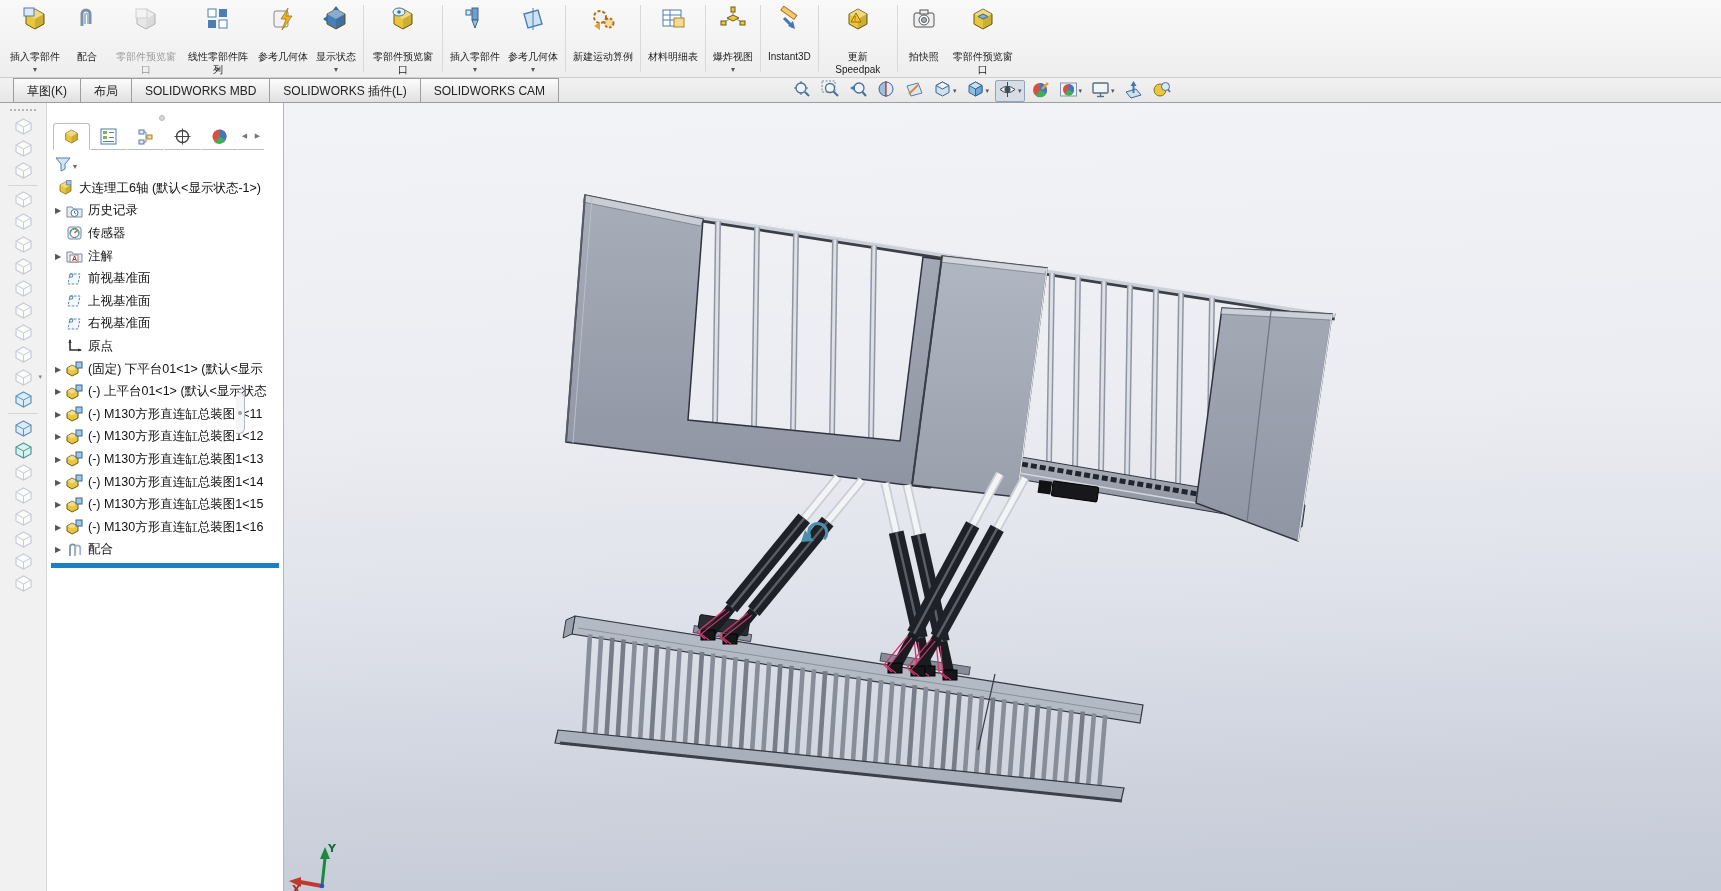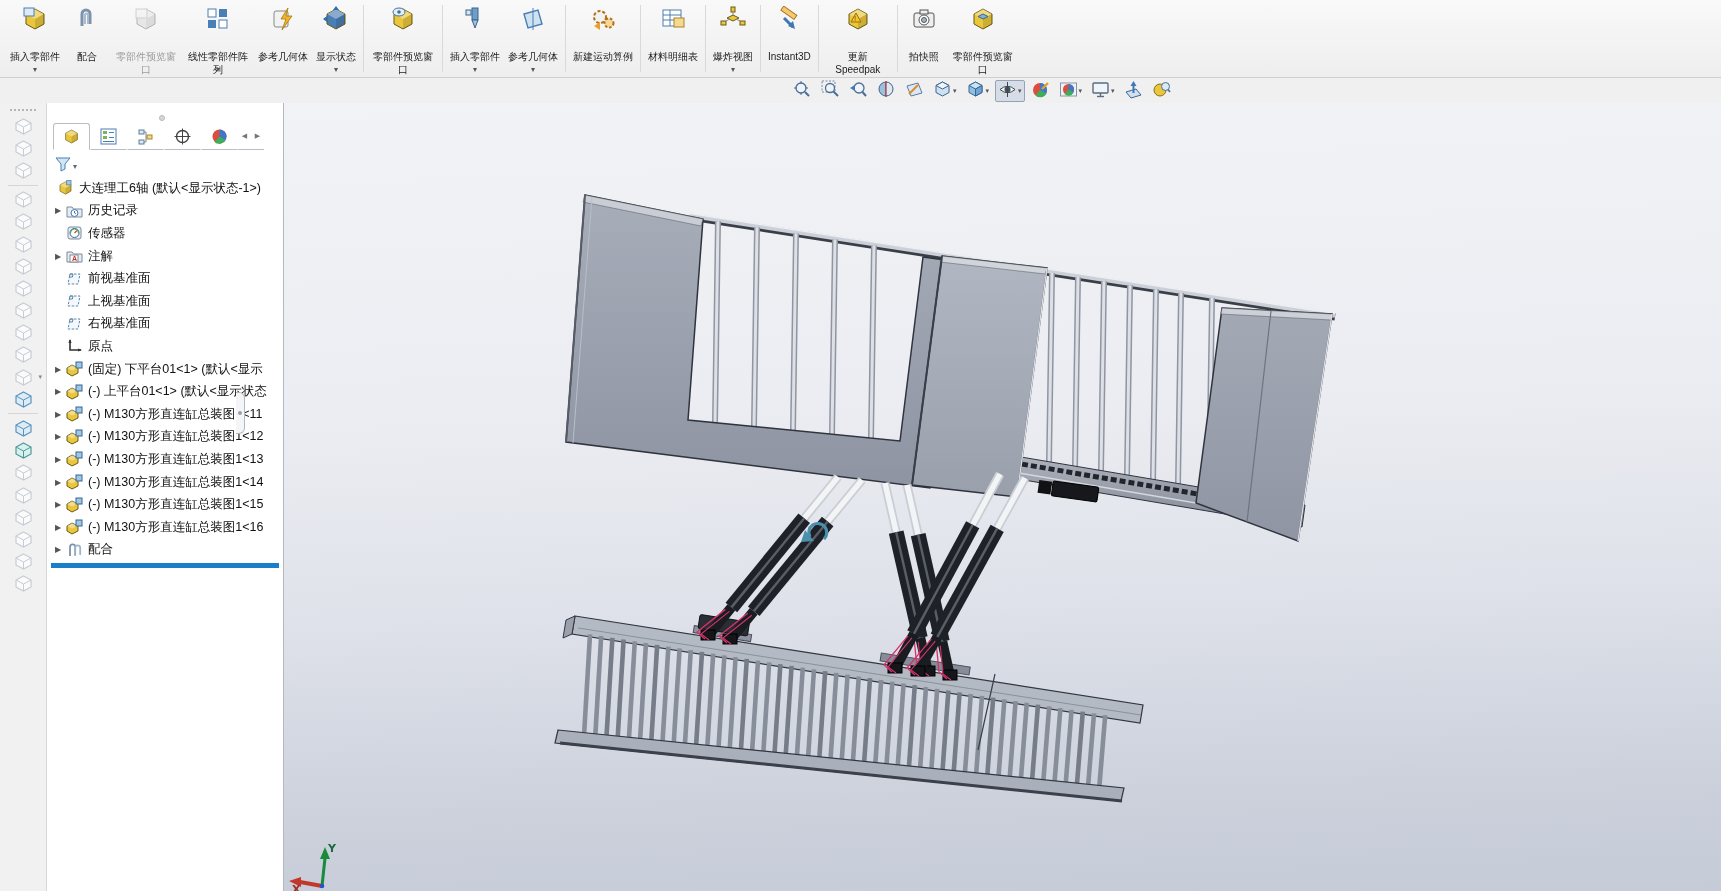--- a/index.html
+++ b/index.html
@@ -233,20 +233,21 @@
         <div class="cmd-ico"><svg viewBox="0 0 26 26">
             <polygon points="13,3 22,8 22,18 13,23 4,18 4,8" fill="#e9c63c" stroke="#6b5a12" stroke-width="1"></polygon>
             <polygon points="13,3 22,8 13,13 4,8" fill="#fff" opacity=".35"></polygon>
             <polygon points="13,13 22,8 22,18 13,23" fill="#000" opacity=".12"></polygon>
             <polygon points="13,8 18,10.5 13,13 8,10.5" fill="#7fb2d9" stroke="#39658f"></polygon>
           </svg></div>
         <div class="cmd-label">零部件预览窗口</div>
       </div>
     </div>
 
+  <div id="tabrow"><div class="rtab">草图(K)</div><div class="rtab">布局</div><div class="rtab">SOLIDWORKS MBD</div><div class="rtab">SOLIDWORKS 插件(L)</div><div class="rtab">SOLIDWORKS CAM</div></div>
 
   <div id="headsup">
       <div class="hbtn">
         <span><svg viewBox="0 0 19 19">
             <circle cx="8" cy="8" r="5" fill="#eef4fa" stroke="#4a6f96" stroke-width="1.3"></circle>
             <line x1="12" y1="12" x2="16" y2="16" stroke="#4a6f96" stroke-width="2"></line>
             <line x1="8" y1="1" x2="8" y2="4" stroke="#4a6f96"></line>
             <line x1="8" y1="12" x2="8" y2="15" stroke="#4a6f96"></line>
             <line x1="1" y1="8" x2="4" y2="8" stroke="#4a6f96"></line>
             <line x1="12" y1="8" x2="15" y2="8" stroke="#4a6f96"></line>

